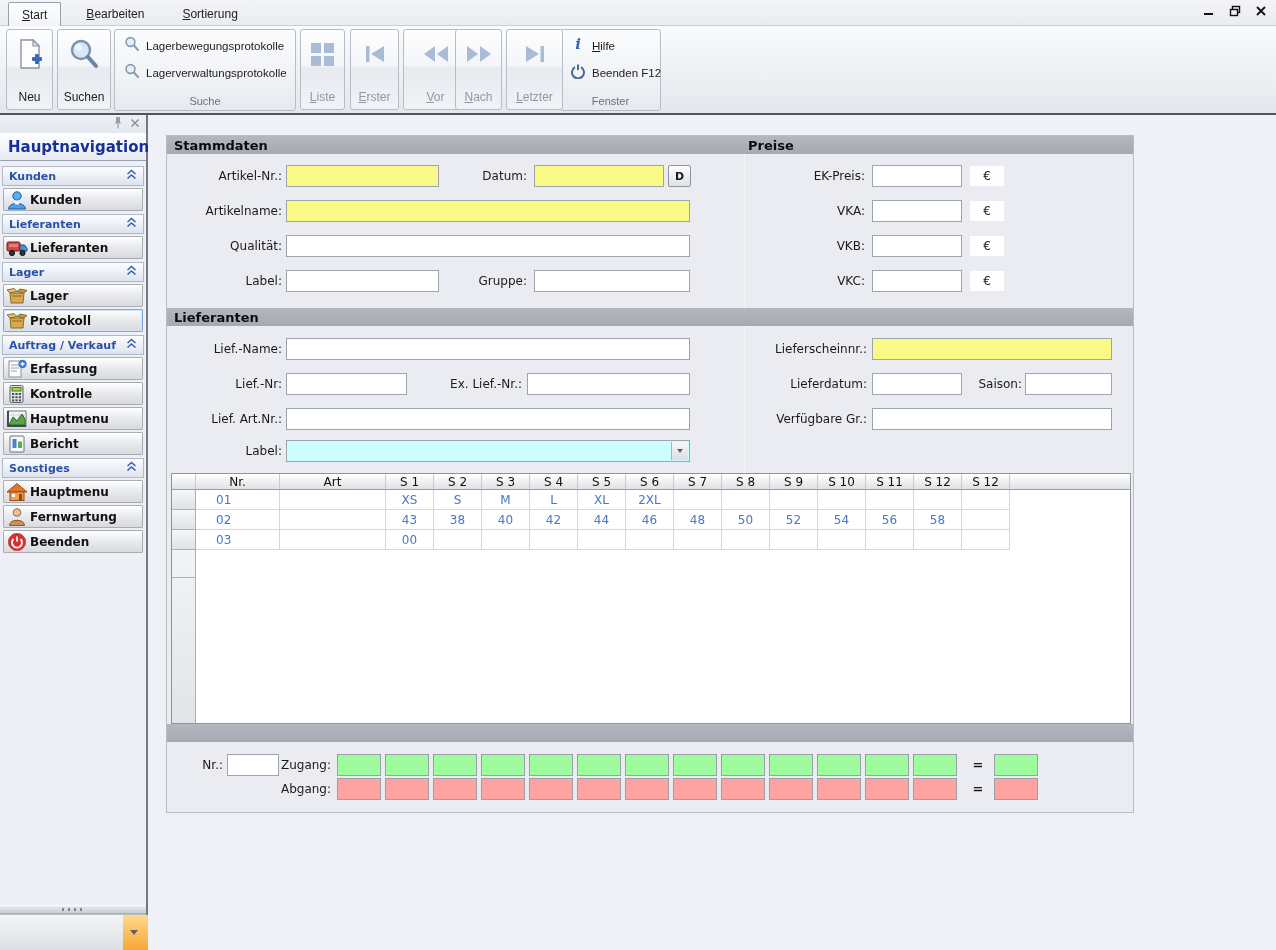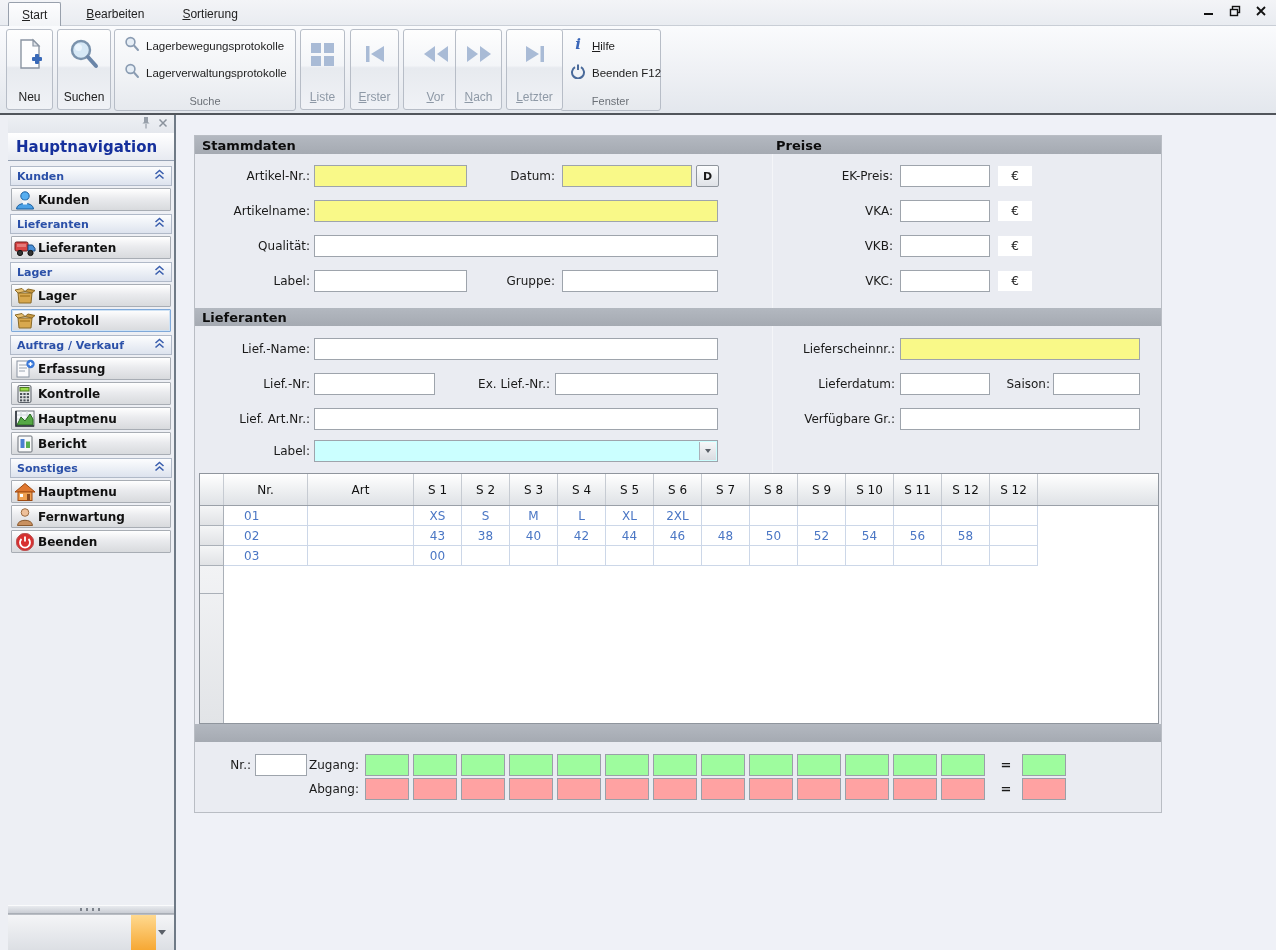--- a/index.html
+++ b/index.html
@@ -27,21 +27,21 @@
   .rgroup { position:absolute; top:3px; height:82px; border:1px solid #b7bdc7; border-radius:3px;
             background:linear-gradient(180deg,#fbfcfd,#f0f2f5 60%,#e6e9ee); }
   .rgroup-caption { position:absolute; left:0; right:0; bottom:3px; text-align:center; font-size:11px; color:#6b7077; }
   .small-btn { position:absolute; left:4px; right:4px; height:25px; display:flex; align-items:center; gap:6px; padding-left:5px; border-radius:2px; }
   .small-btn .slabel { font-size:11.5px; color:#1d1d1d; white-space:nowrap; }
   .ribbon-edge { height:2px; background:#51555b; }
   u { text-decoration:underline; }
 
   
   .bodyrow { display:flex; height:835px; }
-  .sidebar { width:176px; background:#edeff4; border-right:2px solid #6f7a86; display:flex; flex-direction:column;padding-left:8px; }
+  .sidebar { width:148px; background:#edeff4; border-right:2px solid #6f7a86; display:flex; flex-direction:column; }
   .mainarea { position:relative; flex:1; background:#eff1f7; }
 
   
   .pane-header { height:18px; display:flex; justify-content:flex-end; align-items:center; gap:7px; padding-right:6px; background:linear-gradient(#eef0f4,#e4e7ed); }
   .side-title { height:28px; display:flex; align-items:center; padding-left:8px; font-weight:bold; font-size:15px; color:#16309c;
                 background:linear-gradient(#ffffff,#e7eaf1); border-bottom:1px solid #96a2b4; font-family:"DejaVu Sans", sans-serif; }
   .side-groups { padding-top:2px; }
   .side-gheader { height:20px; margin:3px 2px 1px; display:flex; align-items:center; justify-content:space-between; padding:0 6px;
                   background:linear-gradient(#fcfdfe,#dde3ee); border:1px solid #b0b9c8; color:#2b50a8; font-weight:bold; font-size:11px;
                   font-family:"DejaVu Sans", sans-serif; }
@@ -71,21 +71,21 @@
   .finput { position:absolute; height:22px; border:1px solid #9ea4ac; background:#fff; font-family:"DejaVu Sans", sans-serif; font-size:12px; padding:0 3px; }
   .finput.req { background:#f9f988; }
   .combo { position:absolute; height:22px; border:1px solid #9ea4ac; background:#cbffff; }
   .combo-arrow { position:absolute; right:1px; top:1px; width:17px; height:18px; background:linear-gradient(#f6f7f9,#d9dce1); border-left:1px solid #aab0b8; display:flex; align-items:center; justify-content:center; }
   .combo-arrow i { width:0; height:0; border-left:3.5px solid transparent; border-right:3.5px solid transparent; border-top:4px solid #5a6068; }
   .dbtn { position:absolute; width:23px; height:22px; border:1px solid #8f959d; border-radius:2px; background:linear-gradient(#fcfdfe,#dfe2e7); font-family:"DejaVu Sans", sans-serif; font-size:11px; font-weight:bold; display:flex; align-items:center; justify-content:center; }
   .eurobox { position:absolute; width:34px; height:20px; background:#fff; display:flex; align-items:center; justify-content:center; font-family:"DejaVu Sans", sans-serif; font-size:12px; }
 
   
   .grid { position:absolute; left:4px; top:337px; width:960px; height:251px; background:#fff; border:1px solid #8f959d; display:flex; flex-direction:column; }
-  .g-header { display:flex; height:32px; background:linear-gradient(#ffffff,#edeff1 55%,#dfe2e6); border-bottom:1px solid #9aa0a8; flex:none; }
+  .g-header { display:flex; height:16px; background:linear-gradient(#ffffff,#edeff1 55%,#dfe2e6); border-bottom:1px solid #9aa0a8; flex:none; }
   .g-hcell { border-right:1px solid #c6cbd2; display:flex; align-items:center; justify-content:center; font-family:"DejaVu Sans", sans-serif; font-size:12px; color:#111; flex:none; }
   .g-hcell.fill { border-right:none; flex:1; }
   .g-row { display:flex; height:20px; flex:none; }
   .g-sel { width:24px; background:linear-gradient(#f5f6f7,#e0e2e5); border-right:1px solid #aab0b8; border-bottom:1px solid #aab0b8; flex:none; }
   .g-cell { border-right:1px solid #ccd7e8; border-bottom:1px solid #ccd7e8; font-family:"DejaVu Sans", sans-serif; font-size:12px; color:#4a76c4; display:flex; align-items:center; justify-content:center; flex:none; }
   .g-cell.nr { justify-content:flex-start; padding-left:20px; }
   .g-cell.fillc { border:none; flex:1; }
   .g-rest { flex:1; display:flex; }
   .g-rest-strip { width:24px; background:linear-gradient(#f2f3f5,#e2e4e7); border-right:1px solid #aab0b8; flex:none; }
   .g-rest-cell { height:28px; border-bottom:1px solid #aab0b8; }

